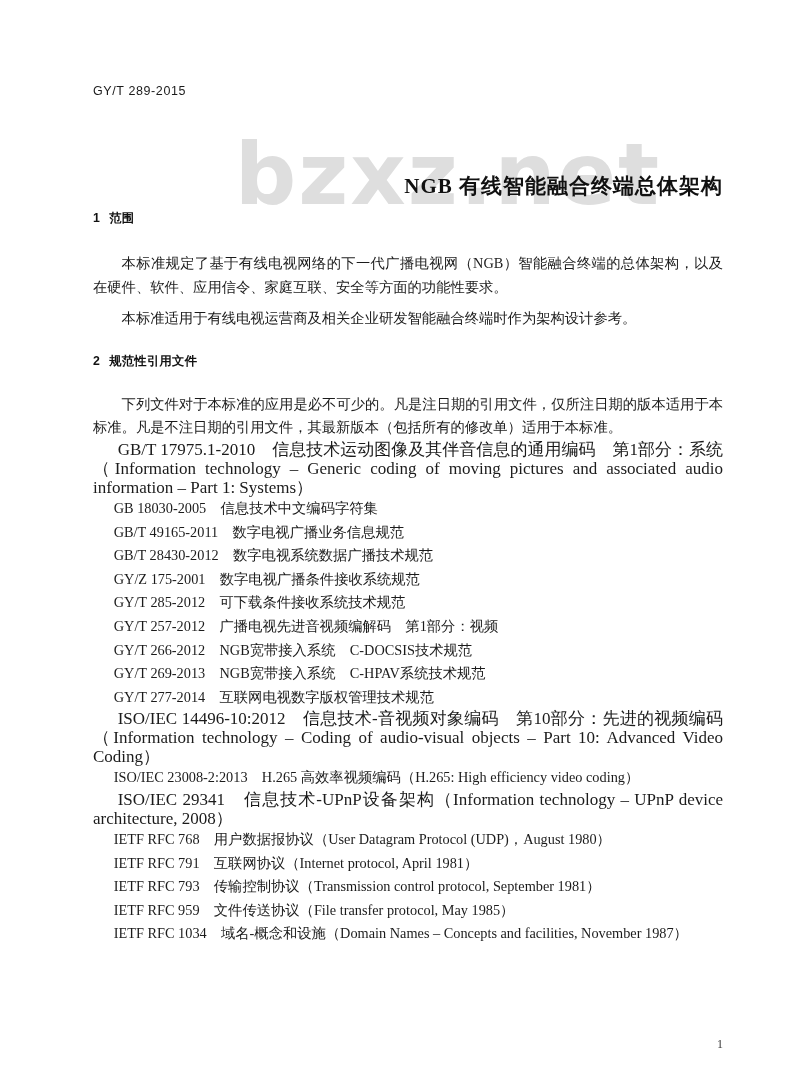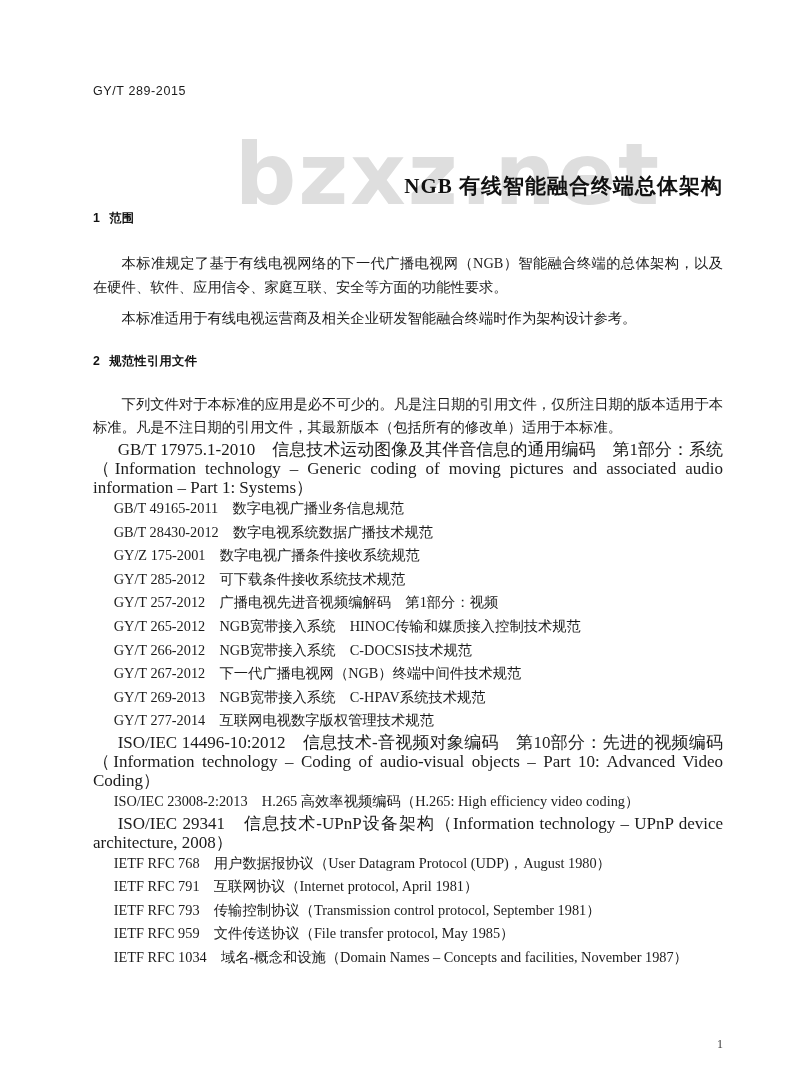--- a/index.html
+++ b/index.html
@@ -157,28 +157,27 @@
     <div class="sec-head">
       <span class="num">2</span><span>规范性引用文件</span>
     </div>
 
     <div class="gap-c"></div>
 
     <p class="para">下列文件对于本标准的应用是必不可少的。凡是注日期的引用文件，仅所注日期的版本适用于本标准。凡是不注日期的引用文件，其最新版本（包括所有的修改单）适用于本标准。</p>
 
     <div class="ref-list">
       <p class="ref-wrap">GB/T 17975.1-2010　信息技术运动图像及其伴音信息的通用编码　第1部分：系统（Information technology – Generic coding of moving pictures and associated audio information – Part 1: Systems）</p>
+      <p class="ref-line">GB 18030-2005　信息技术中文编码字符集</p>
       <p class="ref-line">GB/T 49165-2011　数字电视广播业务信息规范</p>
       <p class="ref-line">GB/T 28430-2012　数字电视系统数据广播技术规范</p>
       <p class="ref-line">GY/Z 175-2001　数字电视广播条件接收系统规范</p>
       <p class="ref-line">GY/T 285-2012　可下载条件接收系统技术规范</p>
       <p class="ref-line">GY/T 257-2012　广播电视先进音视频编解码　第1部分：视频</p>
-      <p class="ref-line">GY/T 265-2012　NGB宽带接入系统　HINOC传输和媒质接入控制技术规范</p>
       <p class="ref-line">GY/T 266-2012　NGB宽带接入系统　C-DOCSIS技术规范</p>
-      <p class="ref-line">GY/T 267-2012　下一代广播电视网（NGB）终端中间件技术规范</p>
       <p class="ref-line">GY/T 269-2013　NGB宽带接入系统　C-HPAV系统技术规范</p>
       <p class="ref-line">GY/T 277-2014　互联网电视数字版权管理技术规范</p>
       <p class="ref-wrap">ISO/IEC 14496-10:2012　信息技术-音视频对象编码　第10部分：先进的视频编码（Information technology – Coding of audio-visual objects – Part 10: Advanced Video Coding）</p>
       <p class="ref-line">ISO/IEC 23008-2:2013　H.265 高效率视频编码（H.265: High efficiency video coding）</p>
       <p class="ref-wrap">ISO/IEC 29341　信息技术-UPnP设备架构（Information technology – UPnP device architecture, 2008）</p>
       <p class="ref-line">IETF RFC 768　用户数据报协议（User Datagram Protocol (UDP)，August 1980）</p>
       <p class="ref-line">IETF RFC 791　互联网协议（Internet protocol, April 1981）</p>
       <p class="ref-line">IETF RFC 793　传输控制协议（Transmission control protocol, September 1981）</p>
       <p class="ref-line">IETF RFC 959　文件传送协议（File transfer protocol, May 1985）</p>
       <p class="ref-line">IETF RFC 1034　域名-概念和设施（Domain Names – Concepts and facilities, November 1987）</p>

